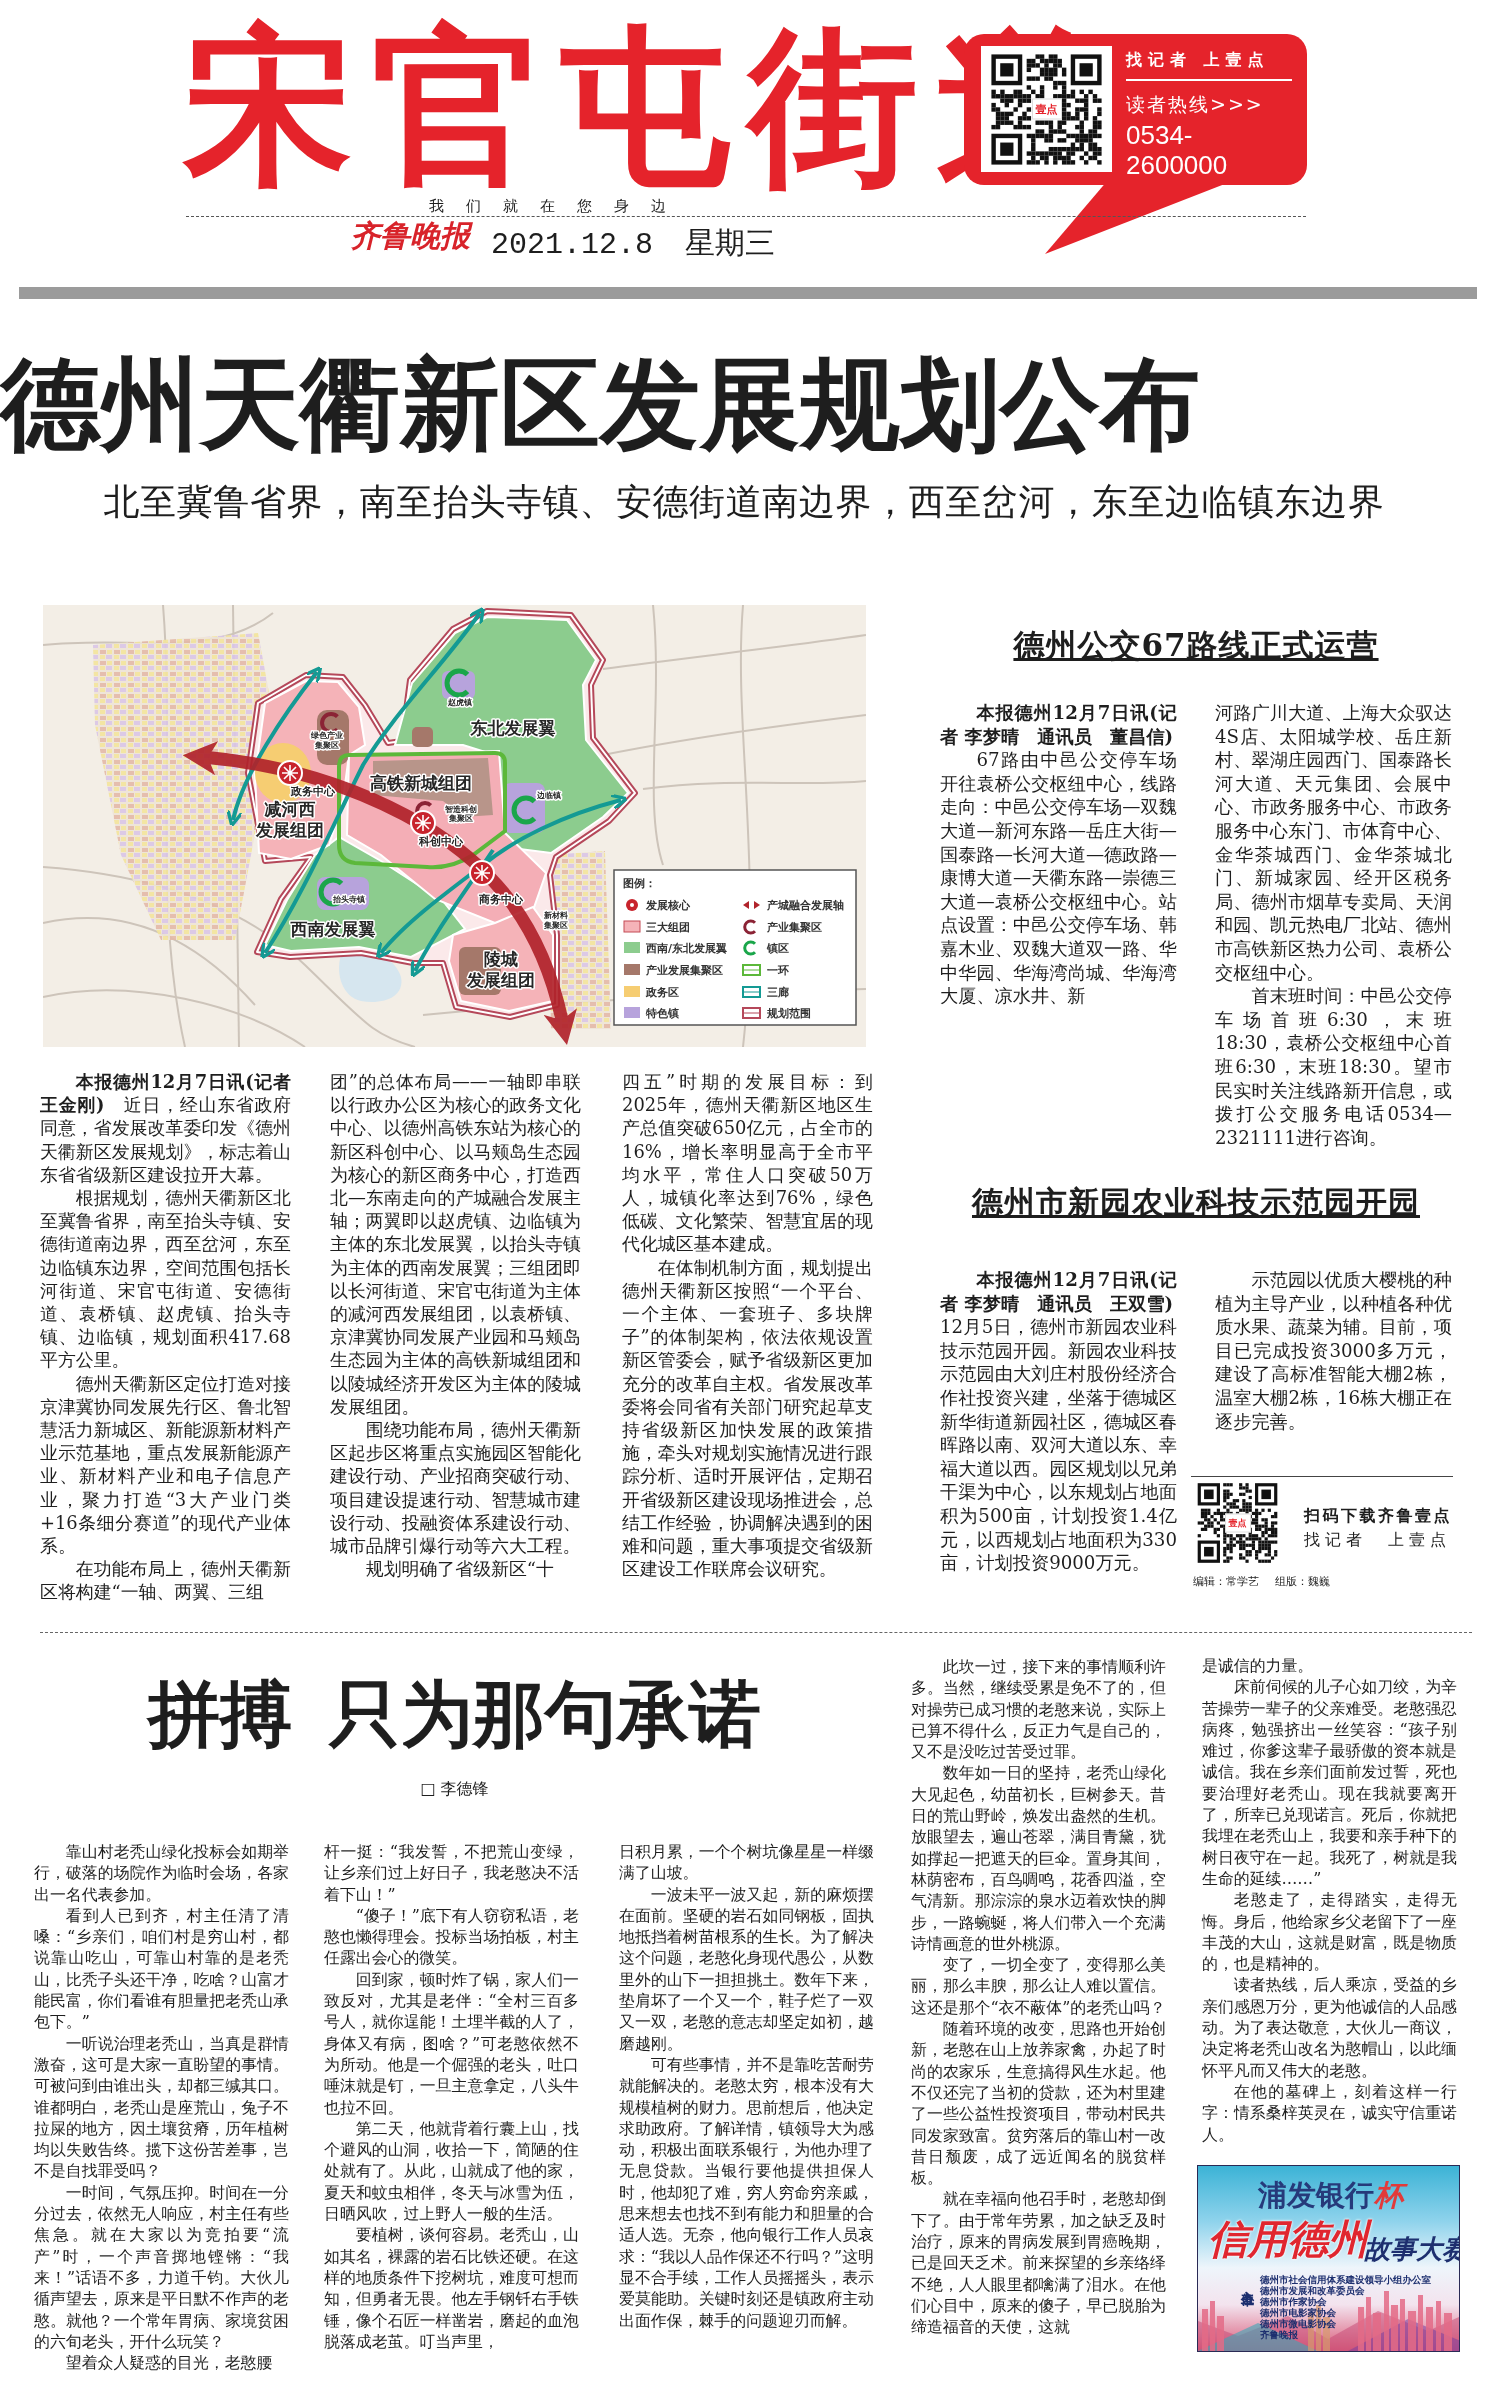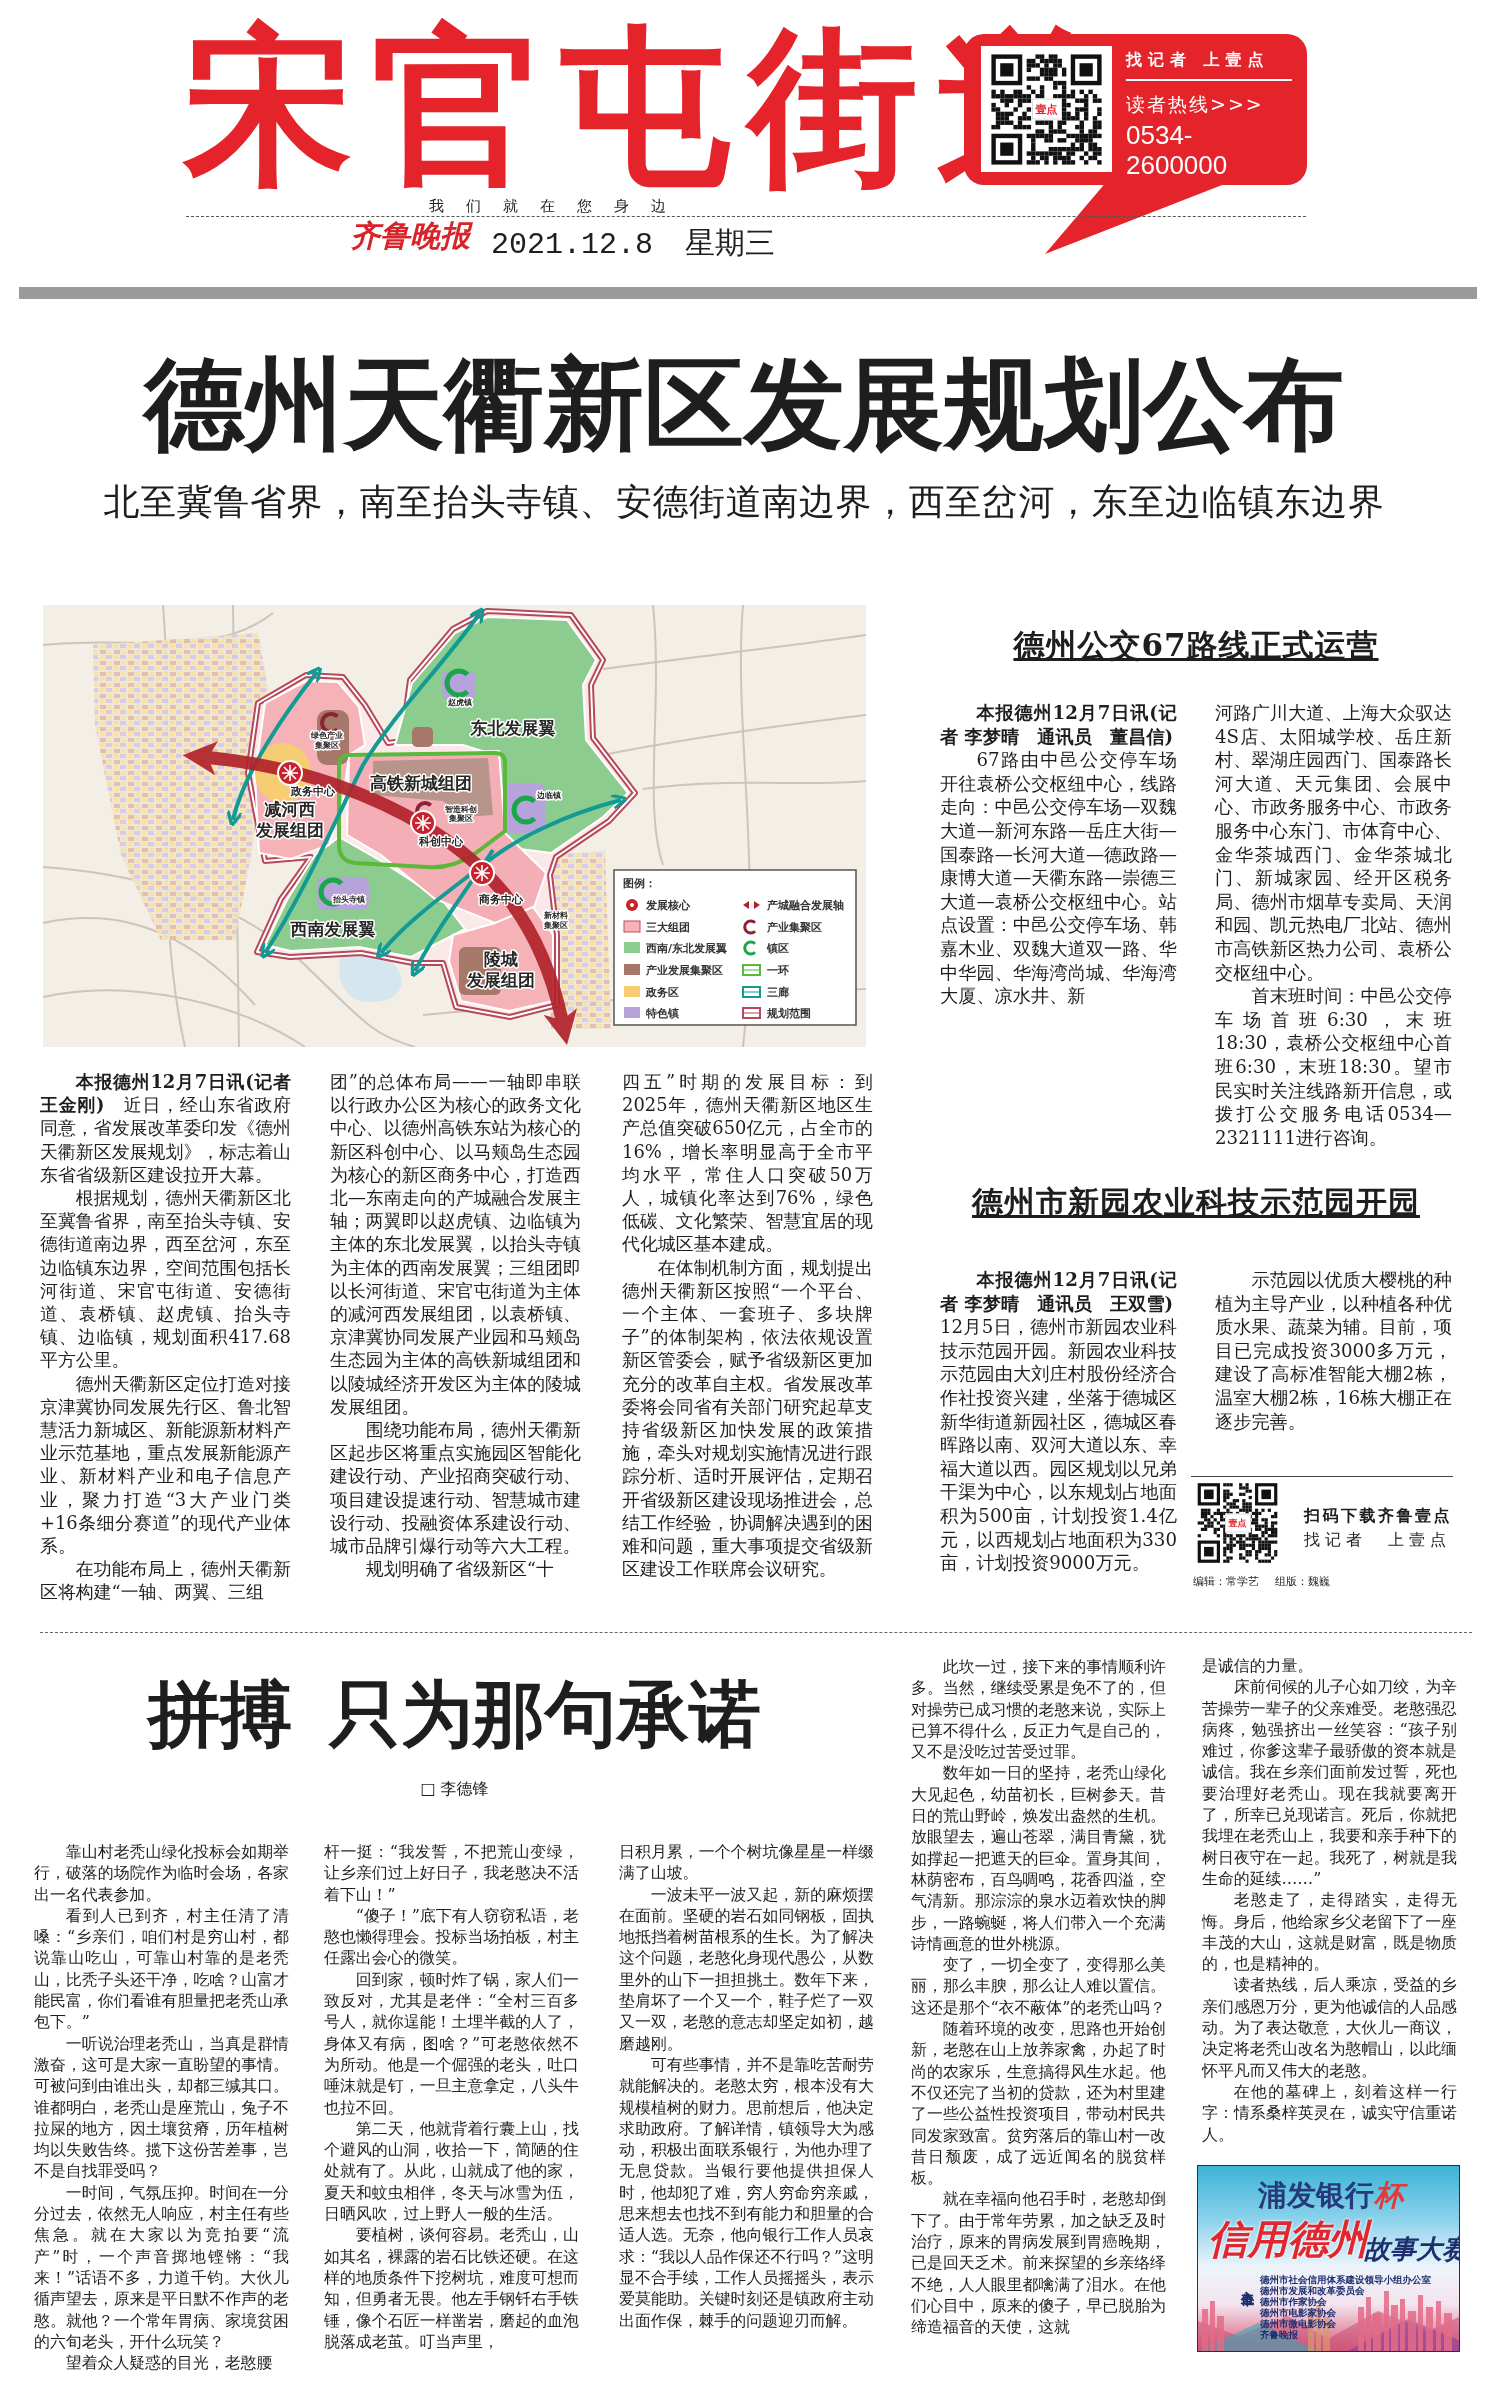--- a/index.html
+++ b/index.html
@@ -24,21 +24,21 @@
 .b-hot{left:1126px;top:92px;font-size:19px;letter-spacing:2px;}
 .b-num1{left:1126px;top:120px;font-size:26px;font-family:"Liberation Sans",sans-serif;}
 .b-num2{left:1126px;top:150px;font-size:26px;font-family:"Liberation Sans",sans-serif;}
 .slogan{left:429px;top:197px;font-size:15px;letter-spacing:22px;white-space:nowrap;font-family:"DejaVu Sans",sans-serif;}
 .mast-dash{left:186px;top:216px;width:1120px;border-top:1px dashed #555;}
 .paper-name{left:350px;top:216px;font-size:30px;font-style:italic;font-weight:bold;color:#d8232a;white-space:nowrap;}
 .mast-date{left:491px;top:223px;font-size:30px;font-family:Liberation Mono, monospace;white-space:nowrap;word-spacing:14px;}
 .gray-bar{left:19px;top:287px;width:1458px;height:12px;background:#9b9b9b;}
 
 
-.headline{left:0;top:354px;width:1488px;text-align:center;font-size:100px;line-height:1;font-weight:bold;white-space:nowrap;}
+.headline{left:0;top:354px;width:1488px;text-align:left;font-size:100px;line-height:1;font-weight:bold;white-space:nowrap;}
 .subhead{left:0;top:484px;width:1488px;text-align:center;font-size:36px;line-height:1;letter-spacing:0.6px;white-space:nowrap;}
 .main-col{top:1070px;width:251px;font-size:17.9px;line-height:23.2px;text-align:justify;}
 
 
 .map{left:43px;top:605px;}
 .ml{font-family:"DejaVu Sans",sans-serif;font-weight:bold;fill:#262626;stroke:#fff;stroke-width:3px;paint-order:stroke;stroke-linejoin:round;}
 .ml-big{font-size:17px;}
 .ml-mid{font-size:11px;}
 .ml-sm{font-size:8px;}
 .lg{font-family:"DejaVu Sans",sans-serif;font-size:11px;fill:#333;font-weight:bold;}

